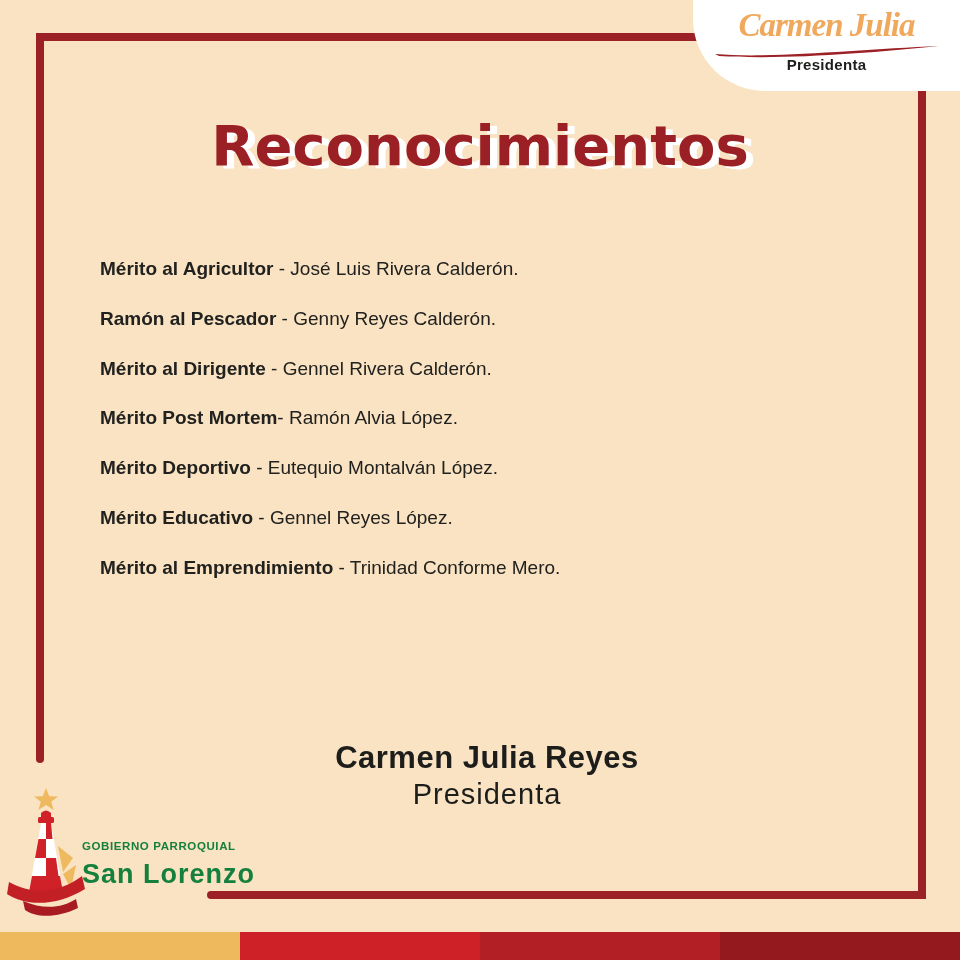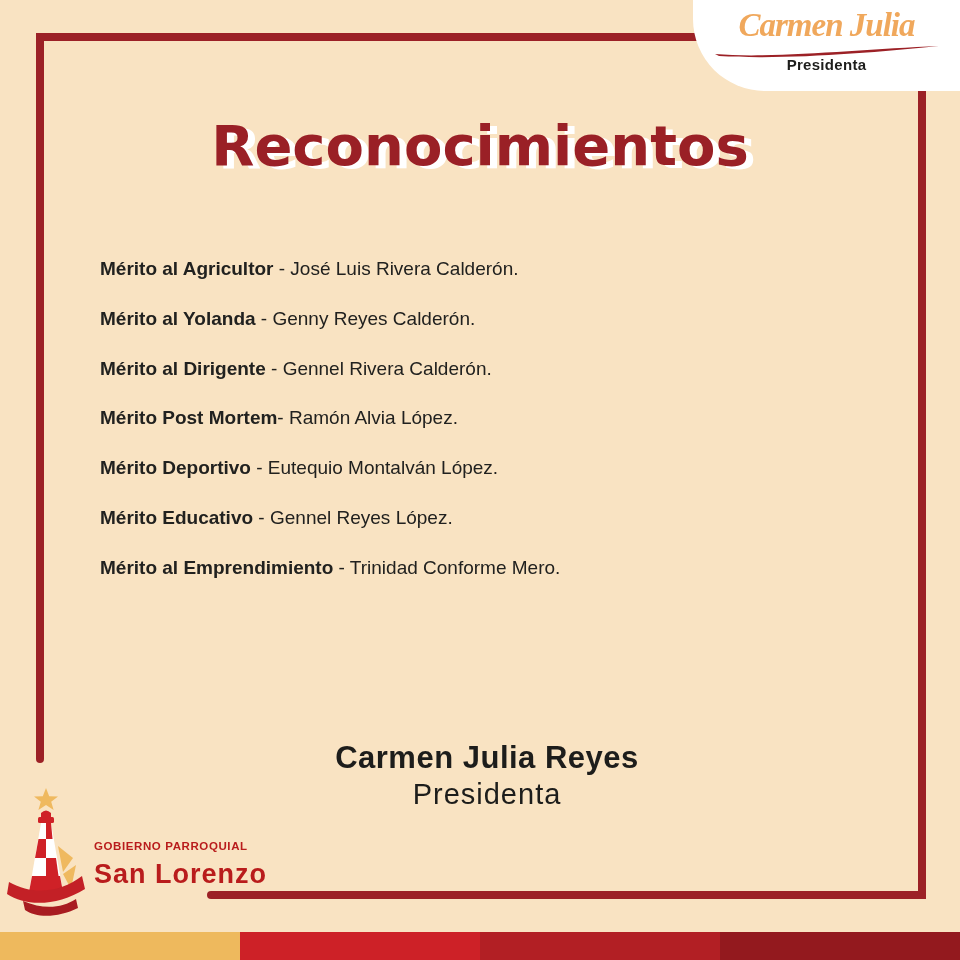--- a/index.html
+++ b/index.html
@@ -45,21 +45,21 @@
   
   .signature{
     position:absolute;left:0;top:740px;width:974px;text-align:center;color:#1d1d1b;
   }
   .signature .sig-name{font-size:31px;font-weight:700;letter-spacing:.5px;}
   .signature .sig-role{font-size:29px;font-weight:400;margin-top:2px;letter-spacing:1px;}
 
   
   .footer-logo{position:absolute;left:6px;top:786px;width:260px;height:132px;}
   .logo-mark{position:absolute;left:0;top:0;width:82px;height:132px;}
-  .logo-text{position:absolute;left:88px;top:54px;color:#b91c1c;}
+  .logo-text{position:absolute;left:76px;top:54px;color:#15803d;}
   .logo-line1{font-size:11.5px;font-weight:bold;letter-spacing:.6px;white-space:nowrap;}
   .logo-line2{font-size:27px;font-weight:bold;letter-spacing:1px;margin-top:7px;white-space:nowrap;}
 
   
   .strip{position:absolute;left:0;bottom:0;width:960px;height:28px;display:flex;}
   .strip-seg{width:240px;height:28px;}
 </style>
 </head>
 <body>
 
@@ -75,21 +75,21 @@
     <svg class="brand-swoosh" viewBox="0 0 232 14">
       <path d="M4,10 C60,15 150,5 228,2 C160,9 70,16 8,12 Z" fill="#9c2126"></path>
     </svg>
     <div class="brand-role">Presidenta</div>
   </div>
 
   <div class="title">Reconocimientos</div>
 
   <div class="awards">
     <div class="award-item"><b>Mérito al Agricultor</b><span> - José Luis Rivera Calderón.</span></div>
-    <div class="award-item"><b>Mérito al Yolanda</b><span> - Genny Reyes Calderón.</span></div>
+    <div class="award-item"><b>Ramón al Pescador</b><span> - Genny Reyes Calderón.</span></div>
     <div class="award-item"><b>Mérito al Dirigente</b><span> - Gennel Rivera Calderón.</span></div>
     <div class="award-item"><b>Mérito Post Mortem</b><span>- Ramón Alvia López.</span></div>
     <div class="award-item"><b>Mérito Deportivo</b><span> - Eutequio Montalván López.</span></div>
     <div class="award-item"><b>Mérito Educativo</b><span> - Gennel Reyes López.</span></div>
     <div class="award-item"><b>Mérito al Emprendimiento</b><span> - Trinidad Conforme Mero.</span></div>
   </div>
 
   <div class="signature">
     <div class="sig-name">Carmen Julia Reyes</div>
     <div class="sig-role">Presidenta</div>

